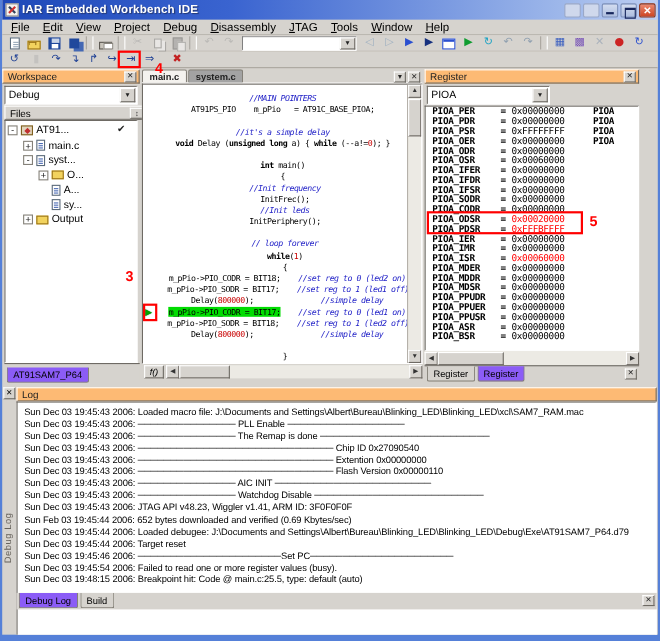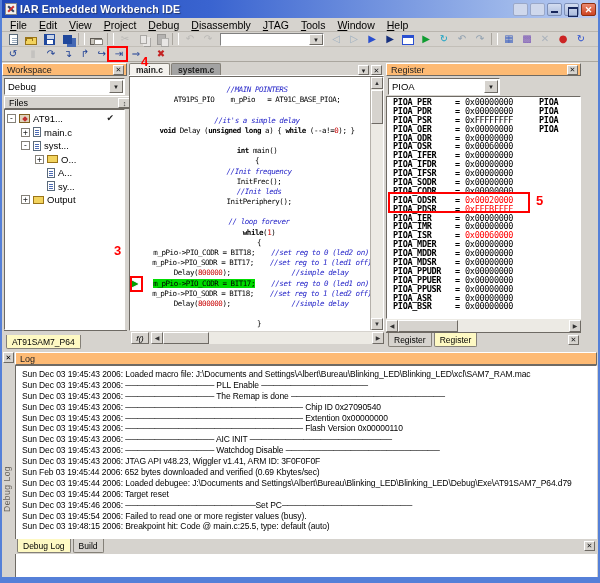--- a/index.html
+++ b/index.html
@@ -84,21 +84,21 @@
   .ticon{position:relative;flex:none;margin-right:3px;}
   .ti-project{width:11px;height:9px;background:#e0d4bc;border:1px solid #806020;}
   .ti-project::after{content:"";position:absolute;left:3px;top:2px;width:4px;height:4px;background:#c03030;transform:rotate(45deg);}
   .ti-file{width:8px;height:10px;background:#fff;border:1px solid #5a6a7a;}
   .ti-file::after{content:"";position:absolute;left:1px;top:2px;width:4px;height:1px;background:#4a6ab4;box-shadow:0 2px 0 #4a6ab4,0 4px 0 #4a6ab4;}
   .ti-folder{width:11px;height:8px;background:#f2d35e;border:1px solid #9a7418;}
   .tree-check{position:absolute;right:10px;top:1px;font-size:9px;color:#222;font-family:"DejaVu Sans",sans-serif;}
   .ws-tab{position:absolute;left:2px;top:330px;width:123px;height:16px;border-top:1px solid #6e6a64;background:#d6d3ce;}
   .btab{display:inline-block;height:14px;border:1px solid #848078;border-top:none;background:#d6d3ce;
     font-size:8.5px;padding:2px 5px 0;margin-left:2px;border-radius:0 0 2px 2px;}
-  .btab.active{background:#fef9c3;}
+  .btab.active{background:#8b5cf6;}
   
   .ed-tabbar{position:absolute;left:127px;top:63px;width:255px;height:13px;background:#d6d3ce;
     border-bottom:1px solid #fff;display:flex;align-items:flex-end;}
   .etab{height:12px;font-size:8.5px;padding:1px 6px 0;border:1px solid #848078;border-bottom:none;
     background:#a3a3a3;color:#222;border-radius:2px 2px 0 0;margin-right:1px;white-space:nowrap;font-weight:bold;}
   .etab.active{background:#f4f2ee;font-weight:bold;}
   .etb-sp{flex:1;}
   .etb-btn{width:11px;height:10px;font-size:7px;line-height:9px;text-align:center;color:#222;
     border:1px solid;border-color:#fff #6e6a64 #6e6a64 #fff;background:#d6d3ce;margin-right:2px;}
   .ed-content{position:absolute;left:127px;top:76px;width:255px;height:255px;background:#fff;

